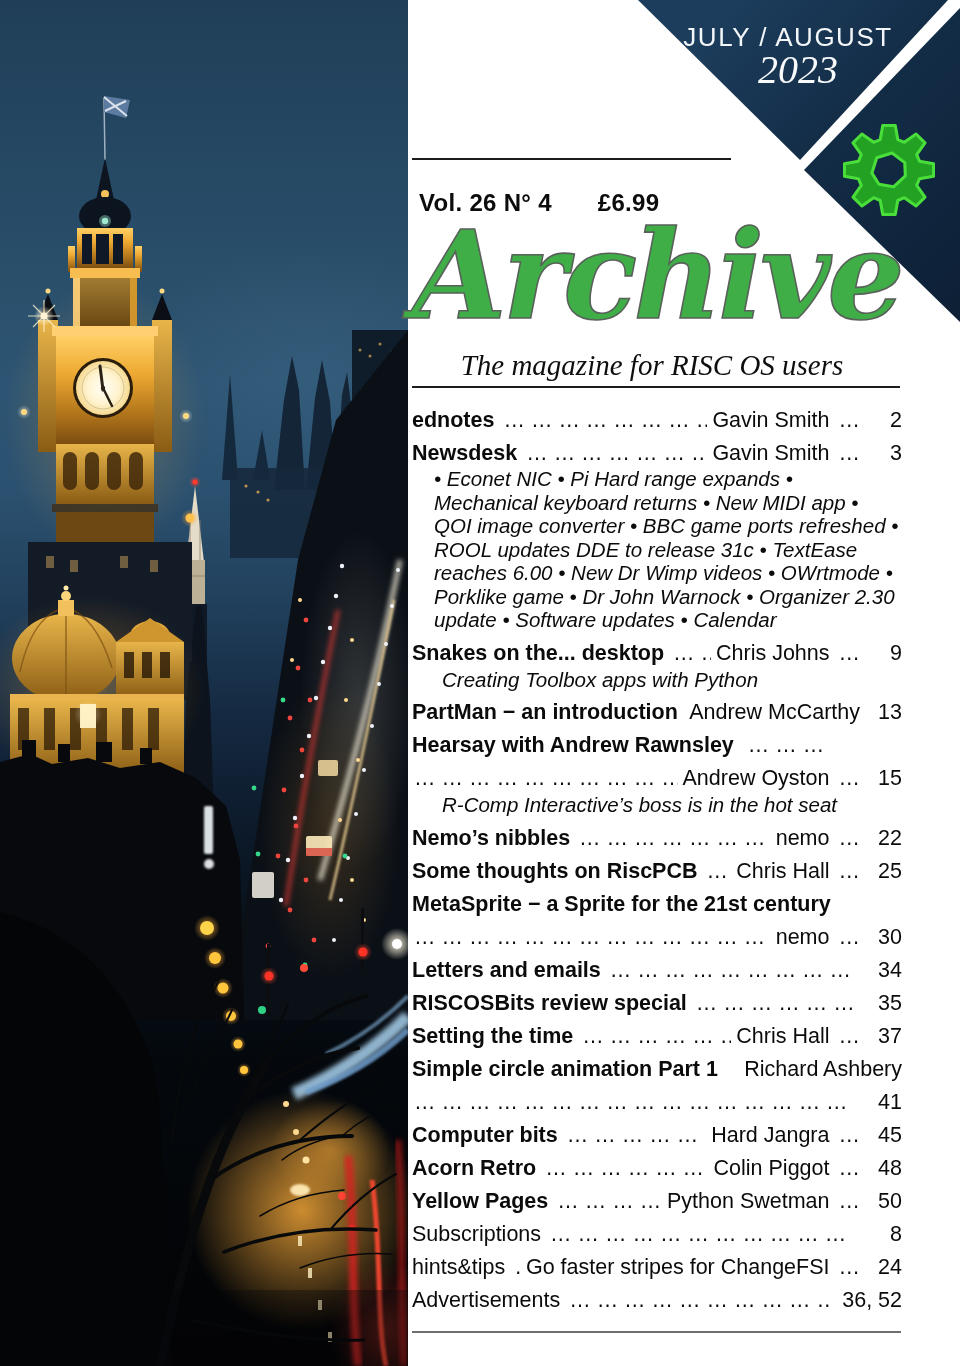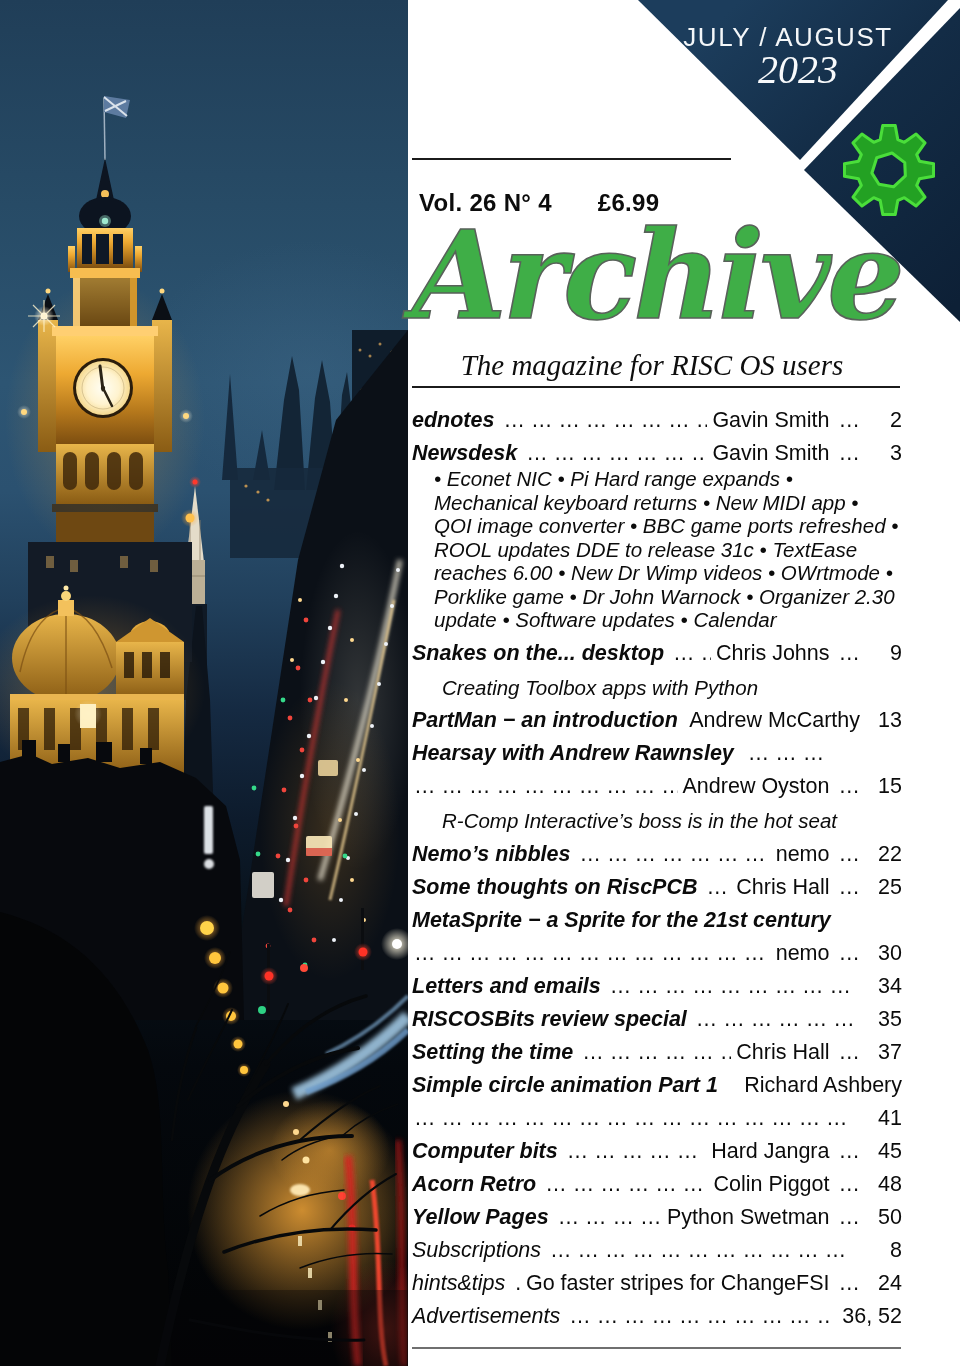--- a/index.html
+++ b/index.html
@@ -29,30 +29,30 @@
   .m-title{position:absolute;left:0;top:210px;width:470px;text-align:center;
            font-family:"DejaVu Serif",serif;font-style:italic;font-weight:bold;
            font-size:122px;line-height:130px;letter-spacing:-4px;color:#3fae47;
            -webkit-text-stroke:1.6px #59615a;}
   .m-tagline{position:absolute;left:0;top:349px;width:480px;text-align:center;
              font-family:"Liberation Serif",serif;font-style:italic;font-size:29px;color:#0e0e0e;}
 
   
   .toc{position:absolute;left:0;top:399px;width:490px;font-size:21.5px;line-height:23px;}
   .row{display:flex;margin-top:10px;}
-  .ti{white-space:pre;font-style:italic;}
+  .ti{white-space:pre;}
   .b{font-weight:bold;}
   .ld{flex:1 1 auto;min-width:0;overflow:hidden;white-space:nowrap;margin:0 5px 0 9px;}
   .ld.first{margin-left:2px;}
   .sp{flex:1 1 auto;}
   .fx{margin-left:14px;white-space:pre;}
   .au{white-space:pre;}
   .tl{margin-left:9px;}
   .pg{margin-left:8px;min-width:34px;text-align:right;white-space:nowrap;flex:0 0 auto;}
-  .sub{font-style:italic;font-size:20.5px;line-height:23.5px;padding-left:30px;margin-top:11px;}
+  .sub{font-style:italic;font-size:20.5px;line-height:23.5px;padding-left:30px;margin-top:3px;}
   .sub.bullets{padding-left:22px;padding-right:2px;margin-top:2px;}
   .rule-bottom{margin-top:19px;width:489px;height:2px;background:#6f6f6f;}
 </style>
 </head>
 <body>
 
 <div class="page">
 
   <div class="photo">
     <svg viewBox="0 0 408 1366" preserveAspectRatio="none">

